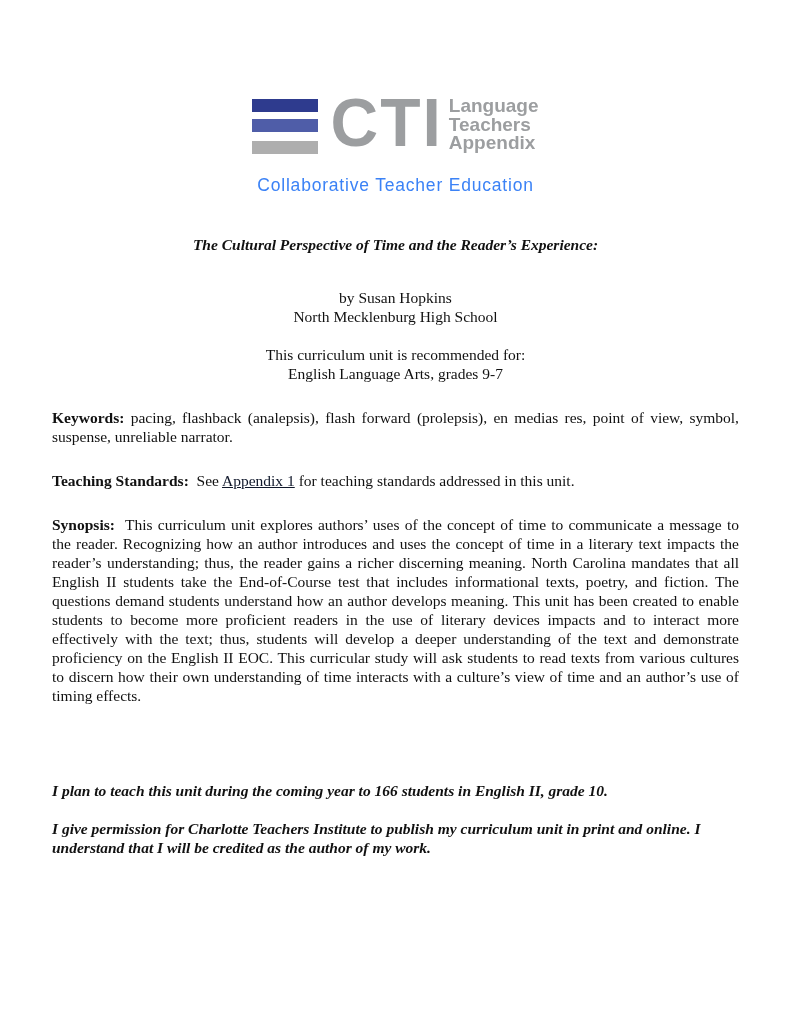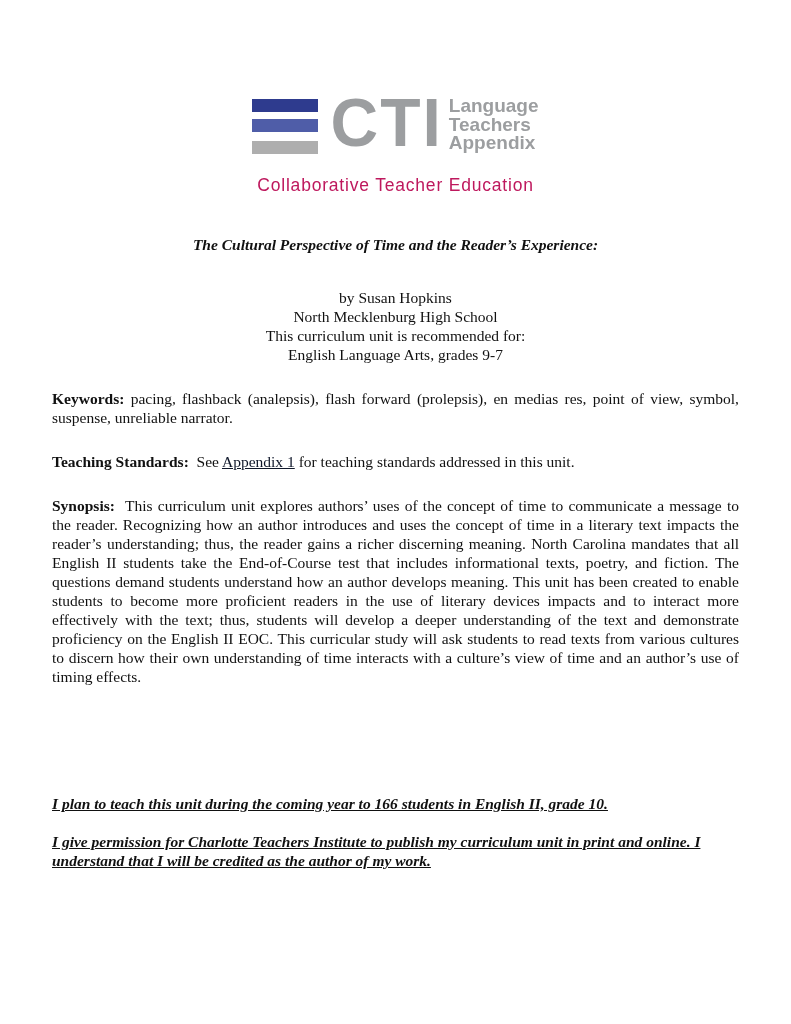--- a/index.html
+++ b/index.html
@@ -65,25 +65,25 @@
   }
 
   
   .centered { text-align: center; }
   .unit-title {
     margin-top: 40px;
     font-weight: bold;
     font-style: italic;
   }
   .byline-block { margin-top: 34px; }
-  .rec-block { }
+  .rec-block { margin-top: 19px; }
   .para { margin-top: 25px; text-align: justify; }
   .para .lbl { font-weight: bold; }
   .appendix-link { text-decoration: underline; cursor: pointer; }
-  .statements { margin-top: 108px; text-decoration: underline; }
+  .statements { margin-top: 76px; }
   .statement {
     font-weight: bold;
     font-style: italic;
     text-align: left;
   }
   .statement + .statement { margin-top: 19px; }
 </style>
 </head>
 <body>
 
@@ -96,21 +96,21 @@
         <div class="logo-bar" style="background-color: rgb(79, 93, 168);"></div>
         <div class="logo-bar" style="background-color: rgb(174, 174, 174);"></div>
       </div>
       <div class="logo-acronym" style="color: rgb(156, 158, 160);">CTI</div>
       <div class="logo-wordmark" style="color: rgb(156, 158, 160);">
         <span>Language</span>
         <span>Teachers</span>
         <span>Appendix</span>
       </div>
     </div>
-    <div class="logo-tagline" style="color: #be185d;">Collaborative Teacher Education</div>
+    <div class="logo-tagline" style="color: #3b82f6;">Collaborative Teacher Education</div>
   </div>
 
   <div class="content">
 
     <div class="unit-title centered">
       <div>The Cultural Perspective of Time and the Reader’s Experience:</div>
     </div>
 
     <div class="byline-block centered">
       <div>by Susan Hopkins</div>

